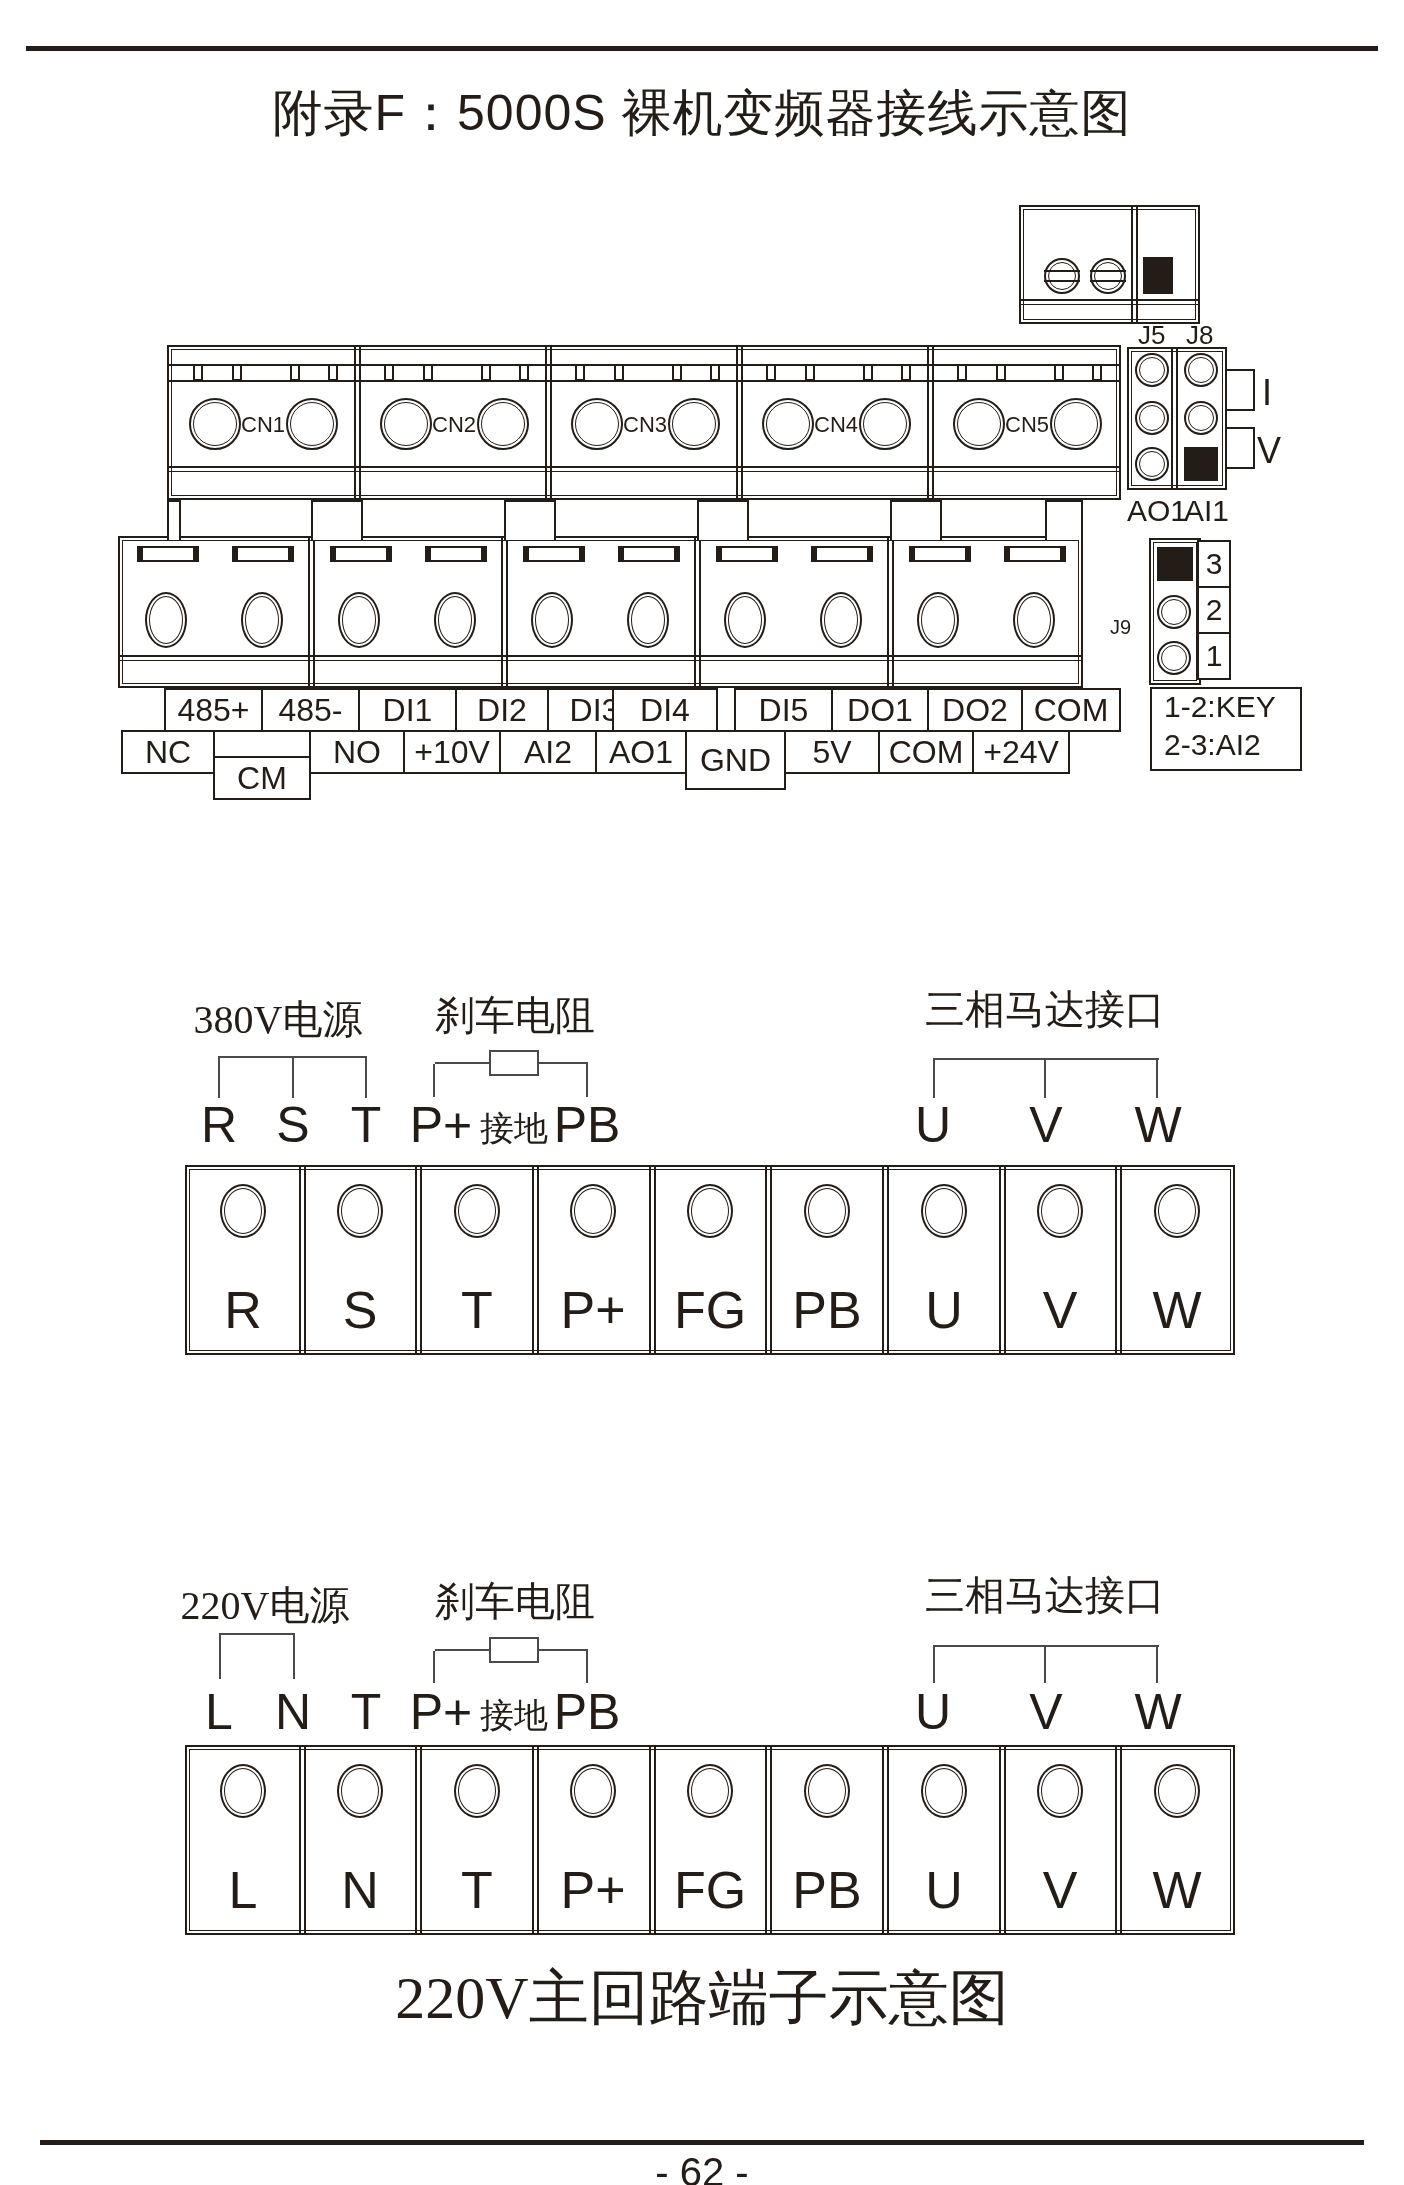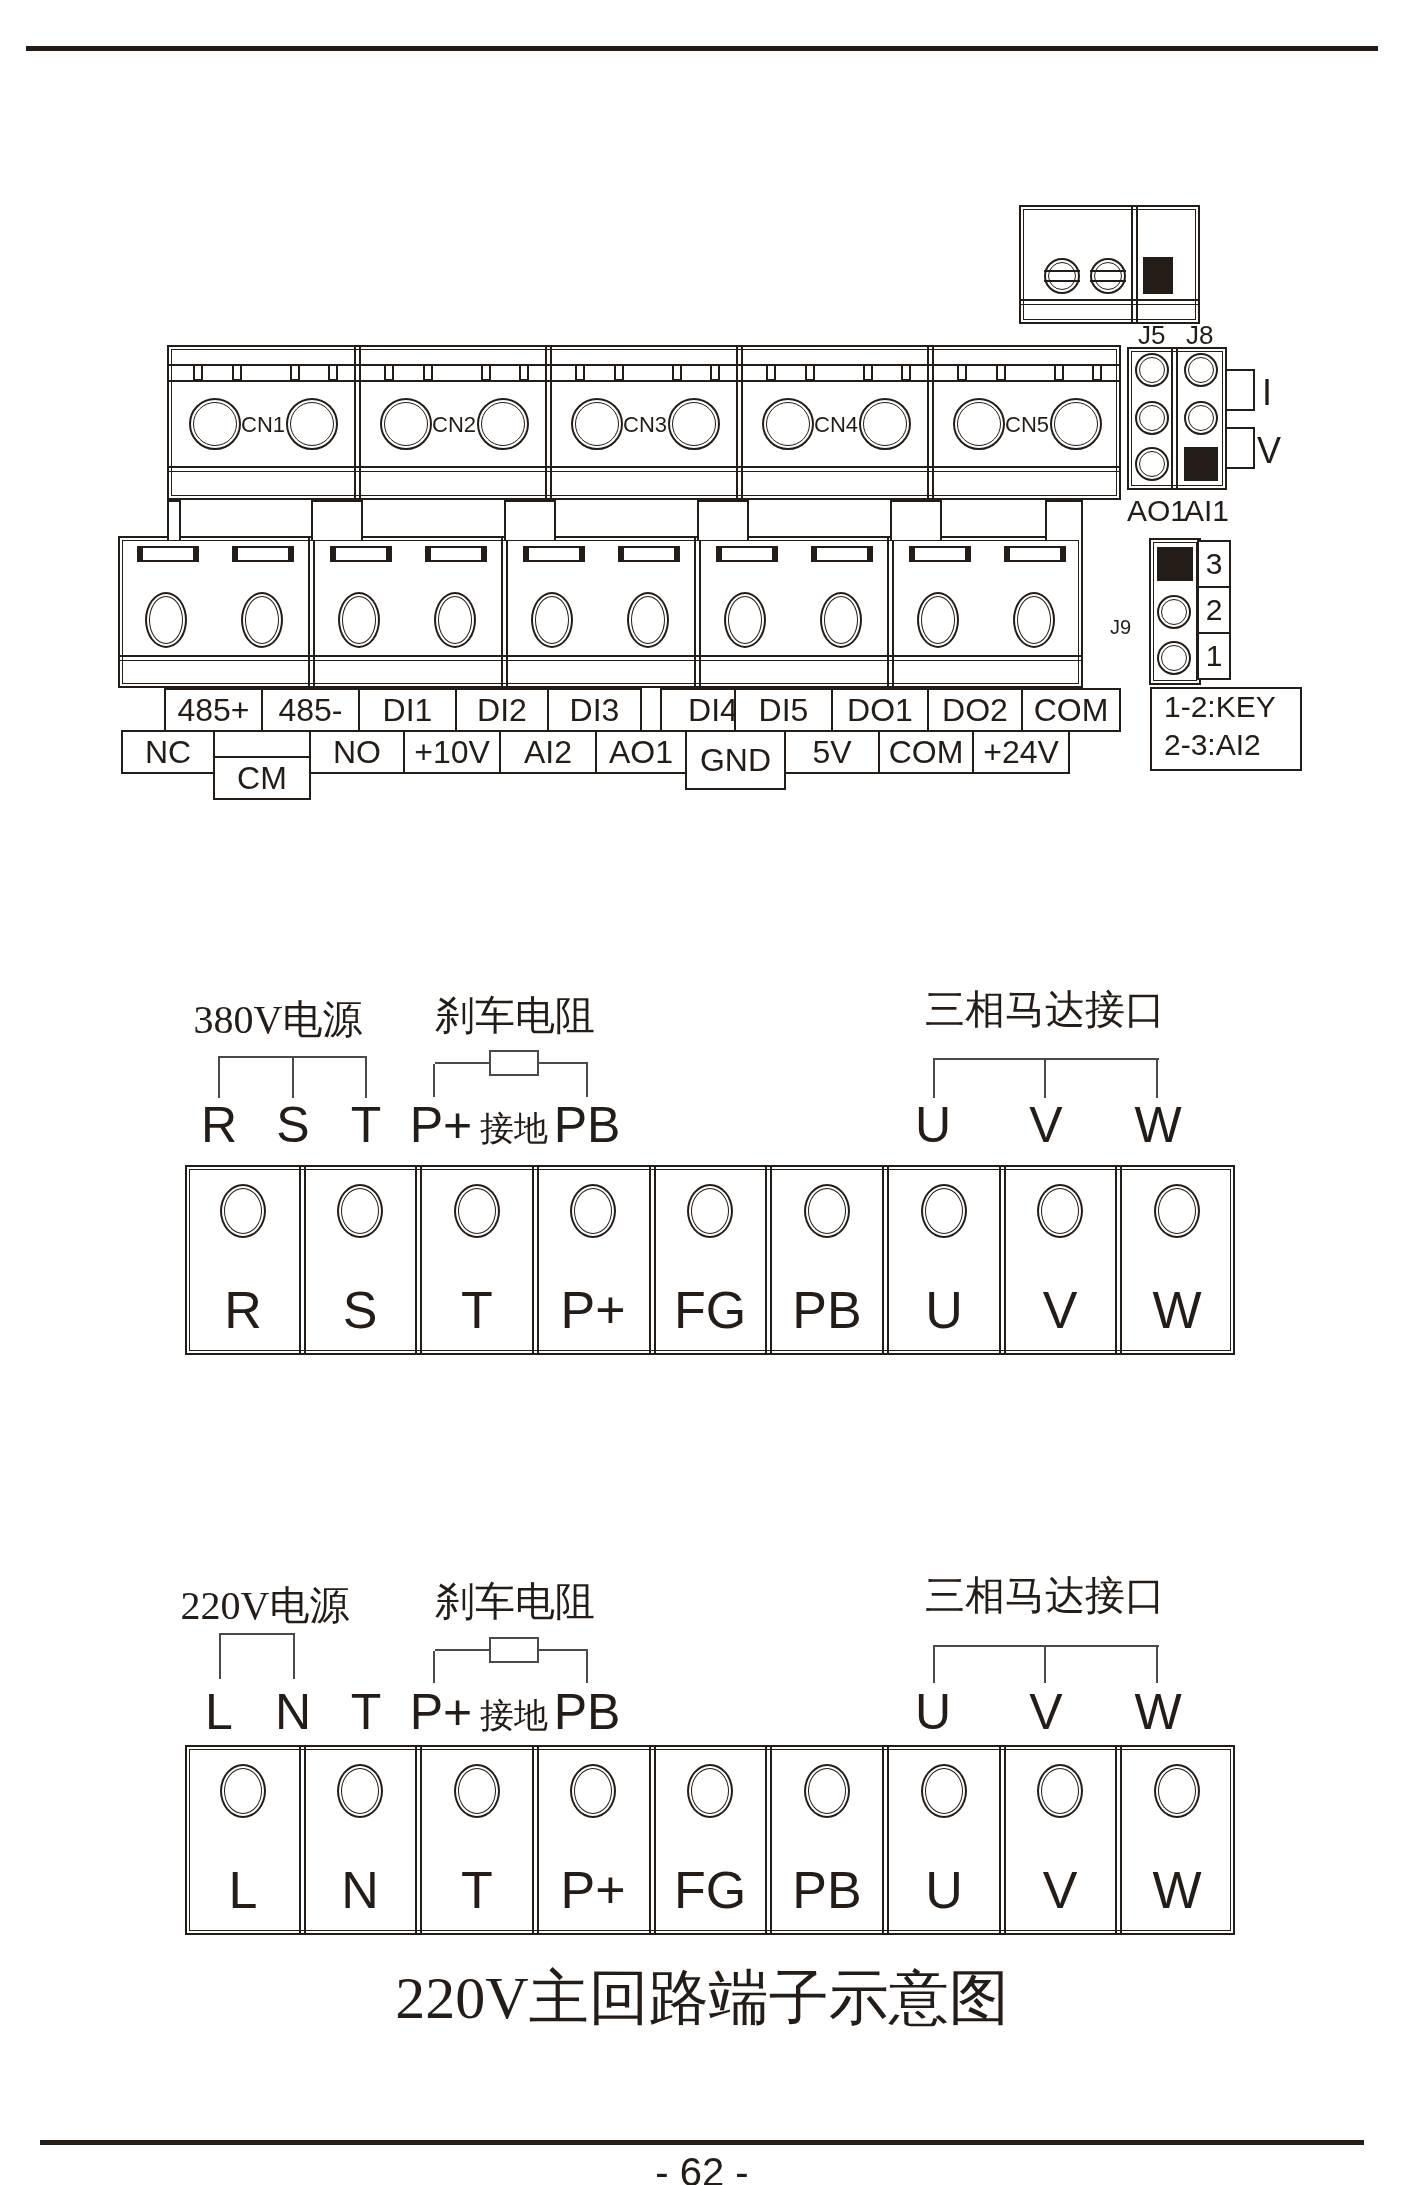--- a/index.html
+++ b/index.html
@@ -29,20 +29,21 @@
         display:flex;align-items:center;justify-content:center;font-size:30px;}
   .screwslot{position:absolute;left:-2px;right:-2px;top:10px;height:12px;border-top:2px solid var(--ink);border-bottom:2px solid var(--ink);box-sizing:border-box;}
 </style>
 </head>
 <body>
 
 <div id="page">
 
   <div class="ln" style="left:26px;top:46px;width:1352px;height:5px;"></div>
 
+  <div class="t ctr" style="top:80px;font-size:50px;letter-spacing:1px;">附录F：5000S 裸机变频器接线示意图</div>
 
   <div class="box dbox" style="left:1019px;top:205px;width:181px;height:119px;"></div>
   <div class="vdiv" style="left:1131px;top:207px;height:115px;"></div>
   <div class="ln" style="left:1021px;top:299px;width:177px;height:2px;"></div>
   <div class="ln" style="left:1021px;top:304px;width:177px;height:1px;"></div>
   <div class="ring" style="left:1044px;top:258px;width:36px;height:36px;">
       <div class="screwslot"></div>
     </div>
   <div class="ring" style="left:1090px;top:258px;width:36px;height:36px;">
       <div class="screwslot"></div>
@@ -161,21 +162,21 @@
   <div class="ring" style="left:917px;top:592px;width:42px;height:56px;"></div>
     <div class="ring" style="left:1013px;top:592px;width:42px;height:56px;"></div>
   <div class="ln" style="left:120px;top:655px;width:961px;height:2px;"></div>
   <div class="ln" style="left:120px;top:660px;width:961px;height:1px;"></div>
 
   <div class="cell" style="left:164px;top:688px;width:99px;height:44px;">485+</div>
   <div class="cell" style="left:261px;top:688px;width:99px;height:44px;">485-</div>
   <div class="cell" style="left:358px;top:688px;width:99px;height:44px;">DI1</div>
   <div class="cell" style="left:455px;top:688px;width:94px;height:44px;">DI2</div>
   <div class="cell" style="left:547px;top:688px;width:95px;height:44px;">DI3</div>
-  <div class="cell" style="left:660px;top:688px;width:106px;height:44px;">DI4</div>
+  <div class="cell" style="left:612px;top:688px;width:106px;height:44px;">DI4</div>
   <div class="cell" style="left:734px;top:688px;width:99px;height:44px;">DI5</div>
   <div class="cell" style="left:831px;top:688px;width:98px;height:44px;">DO1</div>
   <div class="cell" style="left:927px;top:688px;width:96px;height:44px;">DO2</div>
   <div class="cell" style="left:1021px;top:688px;width:100px;height:44px;">COM</div>
   <div class="cell" style="left:121px;top:730px;width:94px;height:44px;">NC</div>
   <div class="cell" style="left:213px;top:756px;width:98px;height:44px;">CM</div>
   <div class="cell" style="left:309px;top:730px;width:96px;height:44px;">NO</div>
   <div class="cell" style="left:403px;top:730px;width:98px;height:44px;">+10V</div>
   <div class="cell" style="left:499px;top:730px;width:98px;height:44px;">AI2</div>
   <div class="cell" style="left:595px;top:730px;width:92px;height:44px;">AO1</div>

